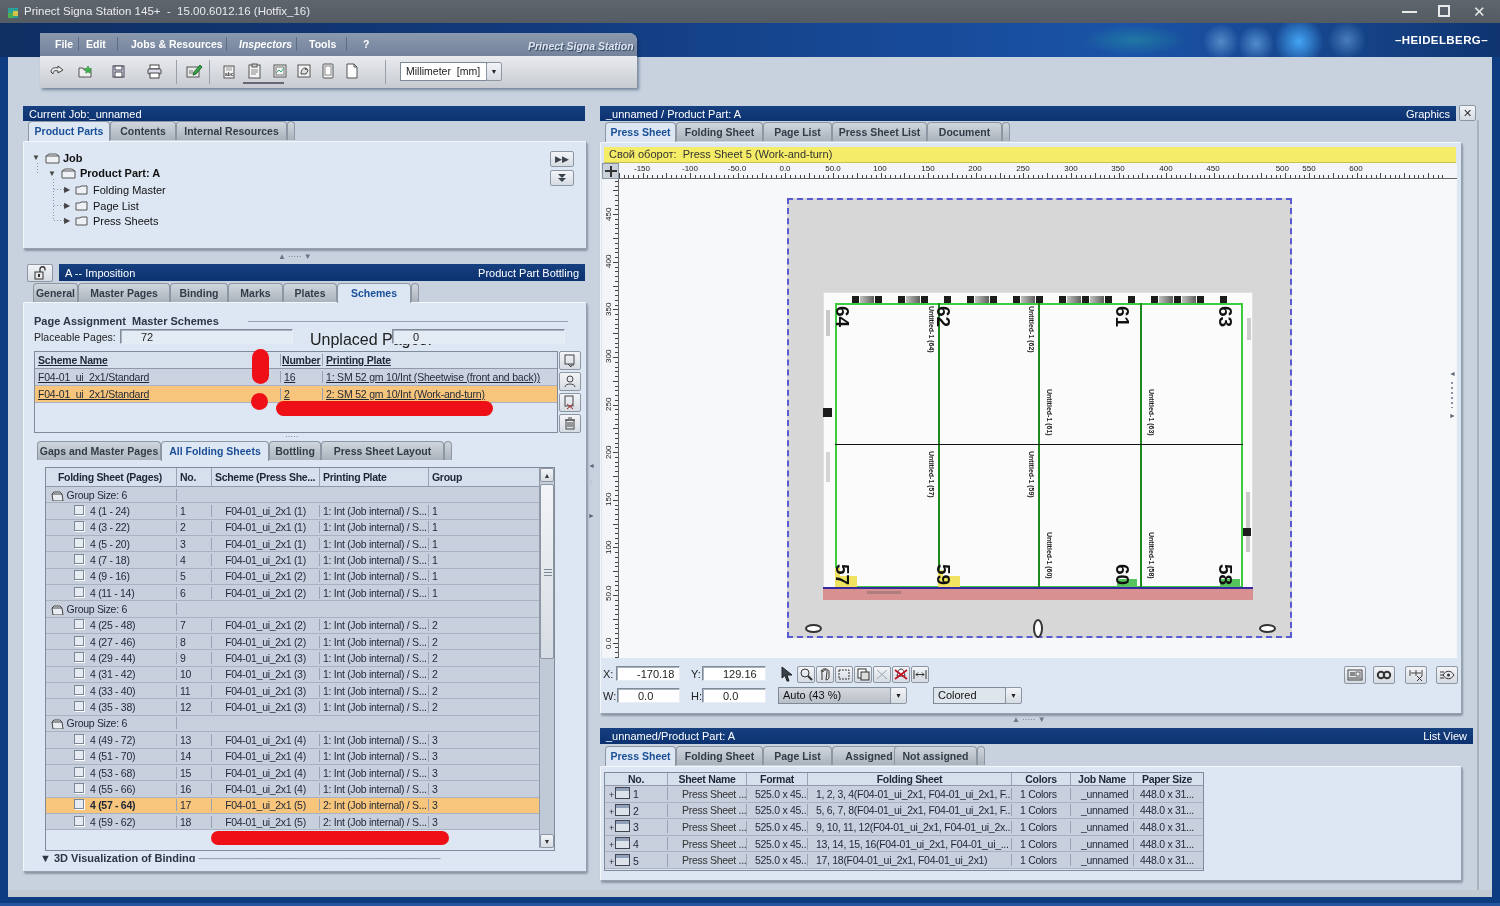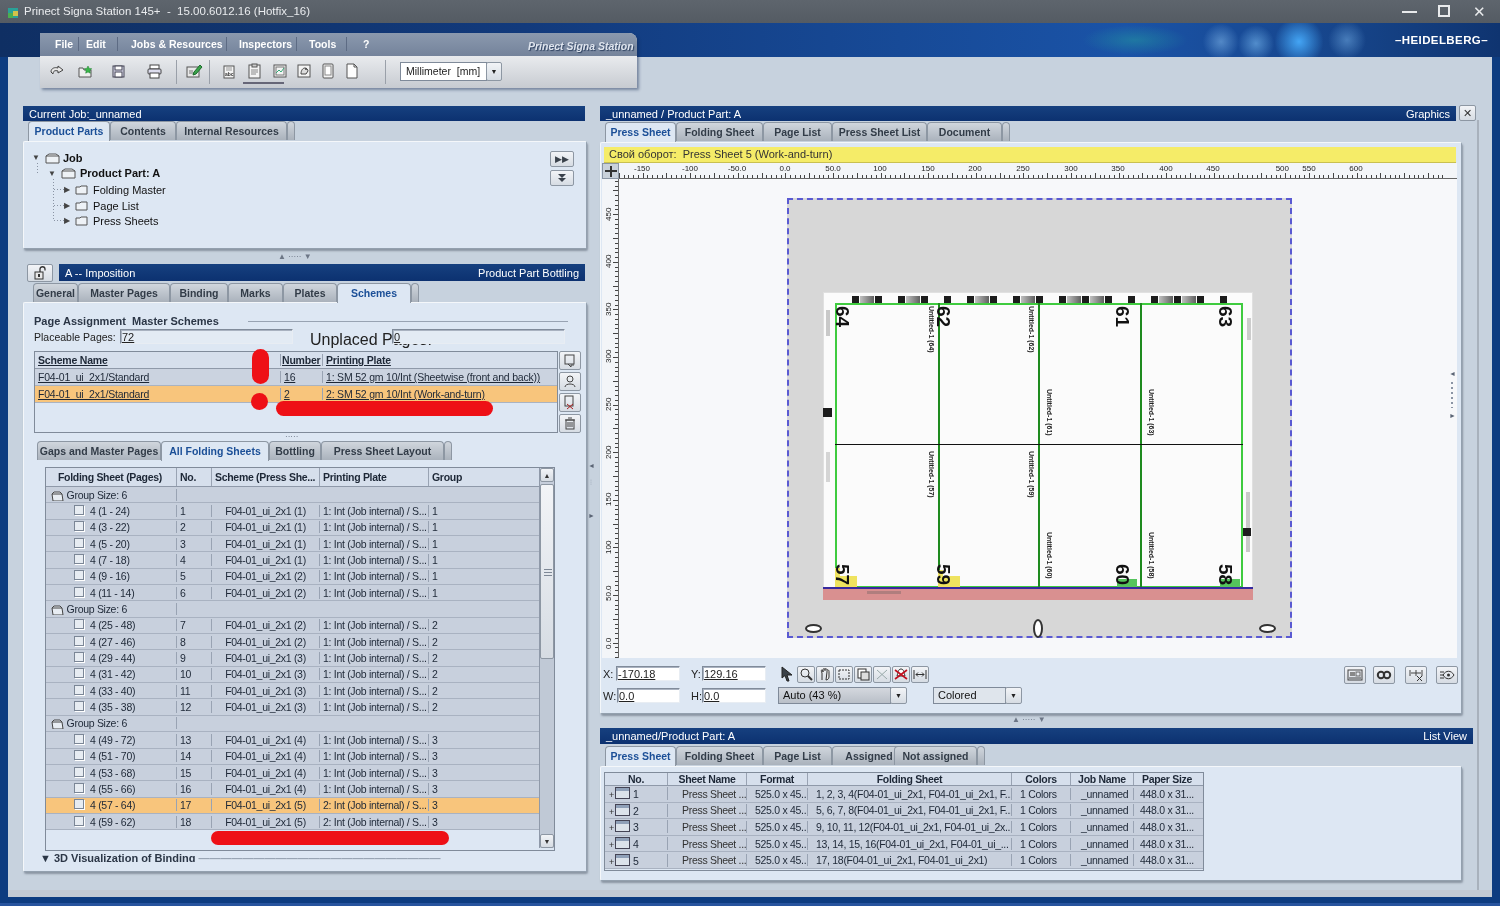--- a/index.html
+++ b/index.html
@@ -3,22 +3,22 @@
 <meta charset="utf-8">
 <style>
 html,body{margin:0;padding:0;}
 body{width:1500px;height:906px;position:relative;overflow:hidden;
   font-family:"Liberation Sans",sans-serif;background:#c7d2de;}
 .abs{position:absolute;}
 .hdr{background:linear-gradient(#16407f,#0c3170);color:#fff;font-size:11px;
   display:flex;align-items:center;padding:0 6px;box-sizing:border-box;}
 .fld{background:#fff;border:1px solid #808b9a;border-right-color:#e8edf3;
   border-bottom-color:#e8edf3;box-shadow:inset 1px 1px 0 #a9b2c0;
-  font-size:11px;color:#222;padding:0 1px;box-sizing:border-box;
-  display:flex;align-items:center;text-decoration:underline;}
+  font-size:11px;color:#222;padding:0 20px;box-sizing:border-box;
+  display:flex;align-items:center;}
 .tab{position:absolute;top:0;height:19px;box-sizing:border-box;
   background:linear-gradient(#d0d6dd,#aab2bc);border:1px solid #8d97a3;
   border-bottom:none;border-radius:4px 4px 0 0;color:#323c48;font-weight:bold;
   font-size:10.5px;text-align:center;line-height:18px;white-space:nowrap;overflow:hidden;}
 .tab.on{background:#dde7f3;color:#1b4f97;z-index:3;height:20px;}
 .panel{background:#dde7f3;border:1px solid #93a0ae;border-top-color:#f4f7fa;
   border-left-color:#f4f7fa;box-shadow:1px 2px 2px rgba(90,100,115,.55);
   border-radius:2px;}
 .btn{background:linear-gradient(#f2f4f7,#d6dce3);border:1px solid #8d97a3;
   border-radius:2px;box-sizing:border-box;}
@@ -63,21 +63,21 @@
 <div class="abs" style="left:40px;top:33px;width:597px;height:55px;border-radius:0 8px 0 0;
   box-shadow:2px 2px 3px rgba(20,40,80,.45);background:#d6d9de;"></div>
 <div class="abs" style="left:40px;top:33px;width:597px;height:23px;border-radius:0 8px 0 0;
   background:linear-gradient(#8b99ae,#74839b);color:#fff;font-size:10.5px;font-weight:bold;">
   <span class="abs" style="left:15px;top:5px;">File</span>
   <div class="sep" style="left:38px;"></div>
   <span class="abs" style="left:46px;top:5px;">Edit</span>
   <div class="sep" style="left:77px;"></div>
   <span class="abs" style="left:91px;top:5px;">Jobs &amp; Resources</span>
   <div class="sep" style="left:186px;"></div>
-  <span class="abs" style="left:199px;top:5px;">Inspectors</span>
+  <span class="abs" style="left:199px;top:5px;font-style:italic;">Inspectors</span>
   <div class="sep" style="left:256px;"></div>
   <span class="abs" style="left:269px;top:5px;">Tools</span>
   <div class="sep" style="left:306px;"></div>
   <span class="abs" style="left:323px;top:5px;">?</span>
   <span class="abs" style="left:488px;top:7px;font-style:italic;font-size:10.5px;color:#dfe5ee;text-shadow:1px 1px 1px #2e4160;">Prinect Signa Station</span>
 </div>
 <div id="toolbar" class="abs" style="left:40px;top:56px;width:597px;height:32px;background:linear-gradient(#e9ebee,#c7cbd1);">
   <svg class="abs" style="left:9px;top:8px;" width="17" height="15" viewBox="0 0 17 15">
       <path d="M2 8 C2 4 6 3 9 4 L9 2 L14 6 L9 9 L9 7 C6 6 4 7 4 10 Z" fill="#e8e8e8" stroke="#444"></path>
     </svg>
@@ -396,21 +396,21 @@
           <div class="tc" style="width:109px;border-right:none;">3</div>
         </div>
       <div class="trow" style="height:16.35px;background:#c8d0dd;border-bottom:1px solid #a9b2c1;">
           <div class="tc" style="width:131px;padding-left:28px;"><span style="display:inline-block;width:8px;height:8px;border:1px solid #7b8696;background:#e7ecf2;box-shadow:1px 1px 0 #fff;margin-right:6px;"></span>4 (55 - 66)</div>
           <div class="tc" style="width:35px;">16</div>
           <div class="tc" style="width:108px;text-align:center;">F04-01_ui_2x1  (4)</div>
           <div class="tc" style="width:109px;">1: Int (Job internal) / S...</div>
           <div class="tc" style="width:109px;border-right:none;">3</div>
         </div>
       <div class="trow" style="height:16.35px;background:#f8c57c;border-bottom:1px solid #a9b2c1;">
-          <div class="tc" style="width:131px;padding-left:28px;"><span style="display:inline-block;width:8px;height:8px;border:1px solid #7b8696;background:#e7ecf2;box-shadow:1px 1px 0 #fff;margin-right:6px;"></span>4 (57 - 64)</div>
+          <div class="tc" style="width:131px;padding-left:28px;font-weight:bold;"><span style="display:inline-block;width:8px;height:8px;border:1px solid #7b8696;background:#e7ecf2;box-shadow:1px 1px 0 #fff;margin-right:6px;"></span>4 (57 - 64)</div>
           <div class="tc" style="width:35px;">17</div>
           <div class="tc" style="width:108px;text-align:center;">F04-01_ui_2x1  (5)</div>
           <div class="tc" style="width:109px;">2: Int (Job internal) / S...</div>
           <div class="tc" style="width:109px;border-right:none;">3</div>
         </div>
       <div class="trow" style="height:16.35px;background:#c8d0dd;border-bottom:1px solid #a9b2c1;">
           <div class="tc" style="width:131px;padding-left:28px;"><span style="display:inline-block;width:8px;height:8px;border:1px solid #7b8696;background:#e7ecf2;box-shadow:1px 1px 0 #fff;margin-right:6px;"></span>4 (59 - 62)</div>
           <div class="tc" style="width:35px;">18</div>
           <div class="tc" style="width:108px;text-align:center;">F04-01_ui_2x1  (5)</div>
           <div class="tc" style="width:109px;">2: Int (Job internal) / S...</div>

